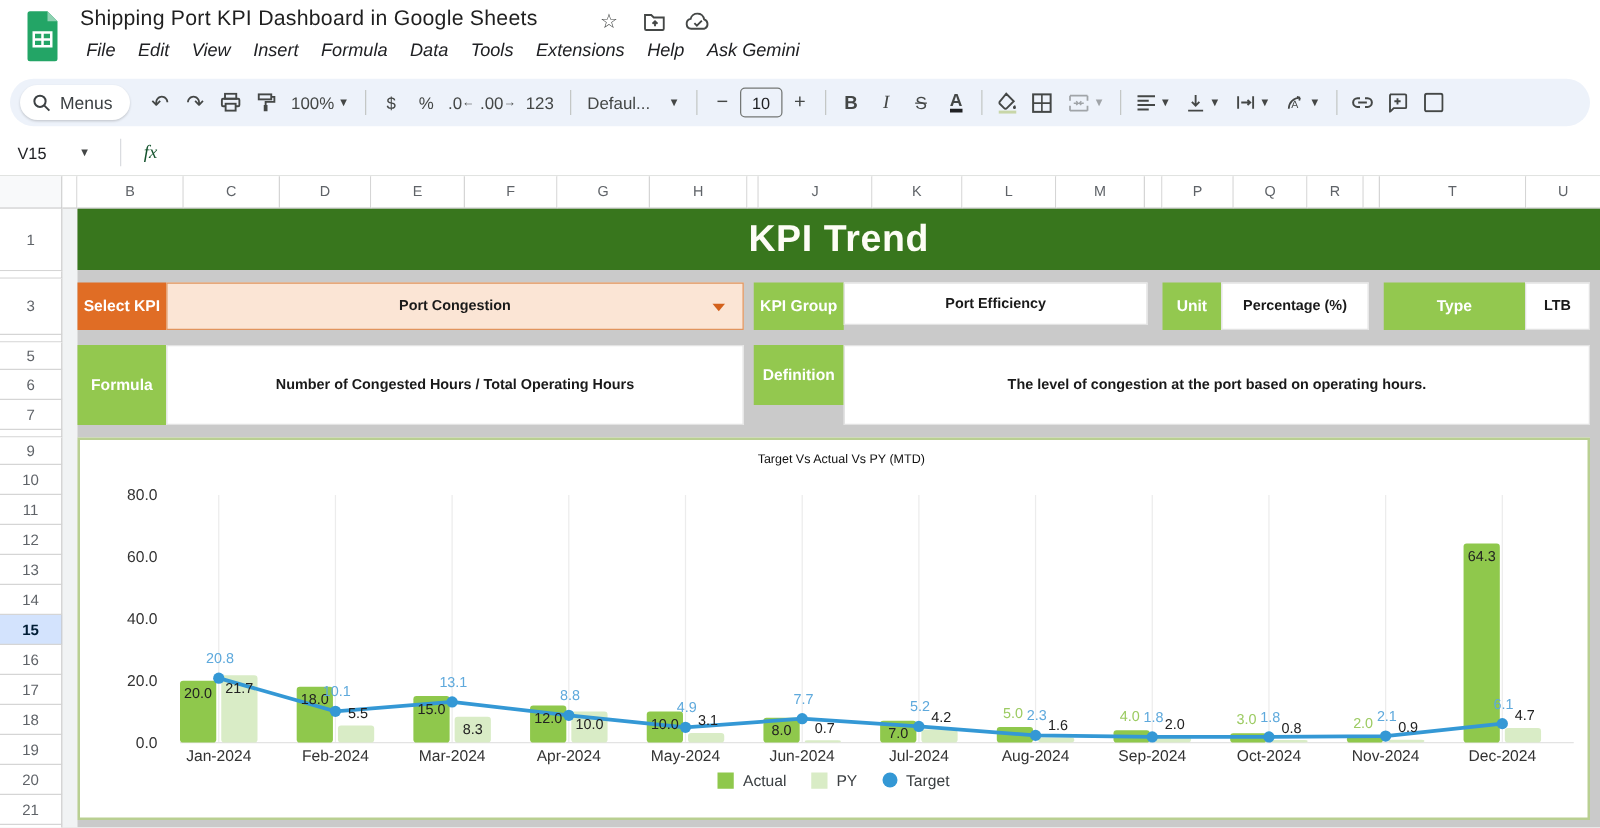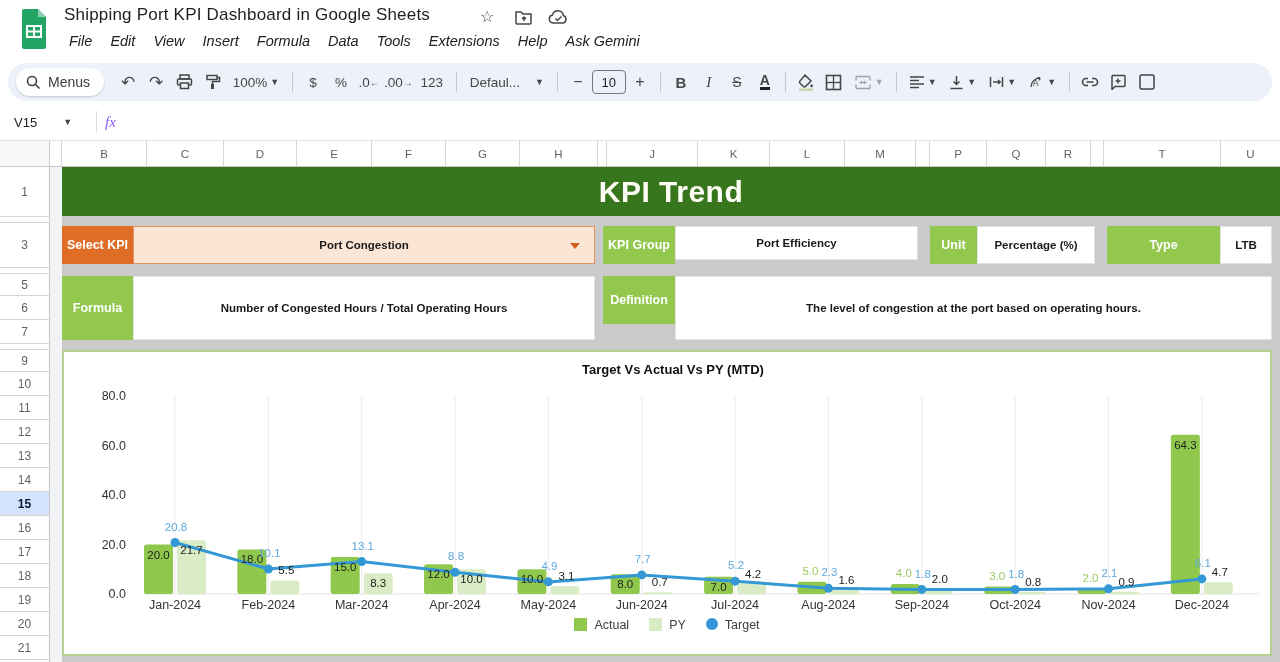--- a/index.html
+++ b/index.html
@@ -33,21 +33,21 @@
   .italic-btn { font-style:italic; font-family:"Liberation Serif",serif; font-size:15px; }
   .strike-btn { text-decoration:line-through; font-size:14px; }
   .a-underline { font-size:14px; font-weight:bold; border-bottom:3px solid #202124; line-height:13px; }
   .grayed { opacity:.45; }
 
   
   #formulabar { position:absolute; left:0; top:104px; width:1280px; height:37px; background:#fff;
                 border-bottom:1px solid #e1e3e1; display:flex; align-items:center; }
   #name-box { width:86px; padding-left:14px; font-size:13px; color:#202124; display:flex; align-items:center; }
   #name-box .caret { margin-left:26px; }
-  #fx-label { font-style:italic; font-family:"Liberation Serif",serif; color:#8b5cf6; font-size:15px; margin-left:8px; }
+  #fx-label { font-style:italic; font-family:"Liberation Serif",serif; color:#14532d; font-size:15px; margin-left:18px; }
   .fbar-div { width:1px; height:22px; background:#dadce0; margin-left:10px; }
 
   
   #corner-box { position:absolute; left:0; top:141px; width:50px; height:26px; background:#f8f9fa;
                 border-bottom:1px solid #c7c7c7; border-right:1px solid #c7c7c7; }
   #col-headers { position:absolute; left:50px; top:141px; height:26px; width:1230px; }
   .col-h { position:absolute; top:0; height:26px; border-right:1px solid #d5d5d5; border-bottom:1px solid #c7c7c7;
            background:#ffffff; color:#5f6368; font-size:11.5px; display:flex; align-items:center; justify-content:center; }
   #row-headers { position:absolute; left:0; top:167px; width:50px; }
   .row-h { position:absolute; left:0; width:50px; border-bottom:1px solid #d5d5d5; border-right:1px solid #c7c7c7;
@@ -67,22 +67,22 @@
   #kpi-banner { position:absolute; left:62px; top:167px; width:1218px; height:49px; background:#38761d;
                 color:#fdfdf5; font-weight:bold; font-size:30px; display:flex; align-items:center;
                 justify-content:center; letter-spacing:.5px; }
   #kpi-select { background:#fbe5d5; border:1px solid #e0945e; position:relative; }
   #kpi-select .dd-triangle { position:absolute; right:14px; top:16px; width:0; height:0;
        border-left:5px solid transparent; border-right:5px solid transparent; border-top:6px solid #d3611c; }
 
   
   #chart-card { position:absolute; left:62px; top:350px; width:1210px; height:306px; background:#fff;
                 border:2px solid #b9cf92; }
-  #chart-title { position:absolute; left:0; top:10px; width:100%; text-align:center; font-weight:bold;
-                 font-size:13px; color:#111;padding-left:12px; }
+  #chart-title { position:absolute; left:0; top:10px; width:100%; text-align:center; font-weight:normal;
+                 font-size:10px; color:#111;padding-left:12px; }
   #chart-svg { position:absolute; left:0; top:0; }
   #chart-legend { position:absolute; left:0; top:266px; width:100%; display:flex; justify-content:center;
                   align-items:center; gap:20px; font-size:12.5px; color:#3c4043; }
   .leg-item { display:flex; gap:7px; }
   .leg-swatch { width:13px; height:13px; }
   .leg-dot { width:12px; height:12px; border-radius:50%; }
 </style>
 </head>
 <body>
 

